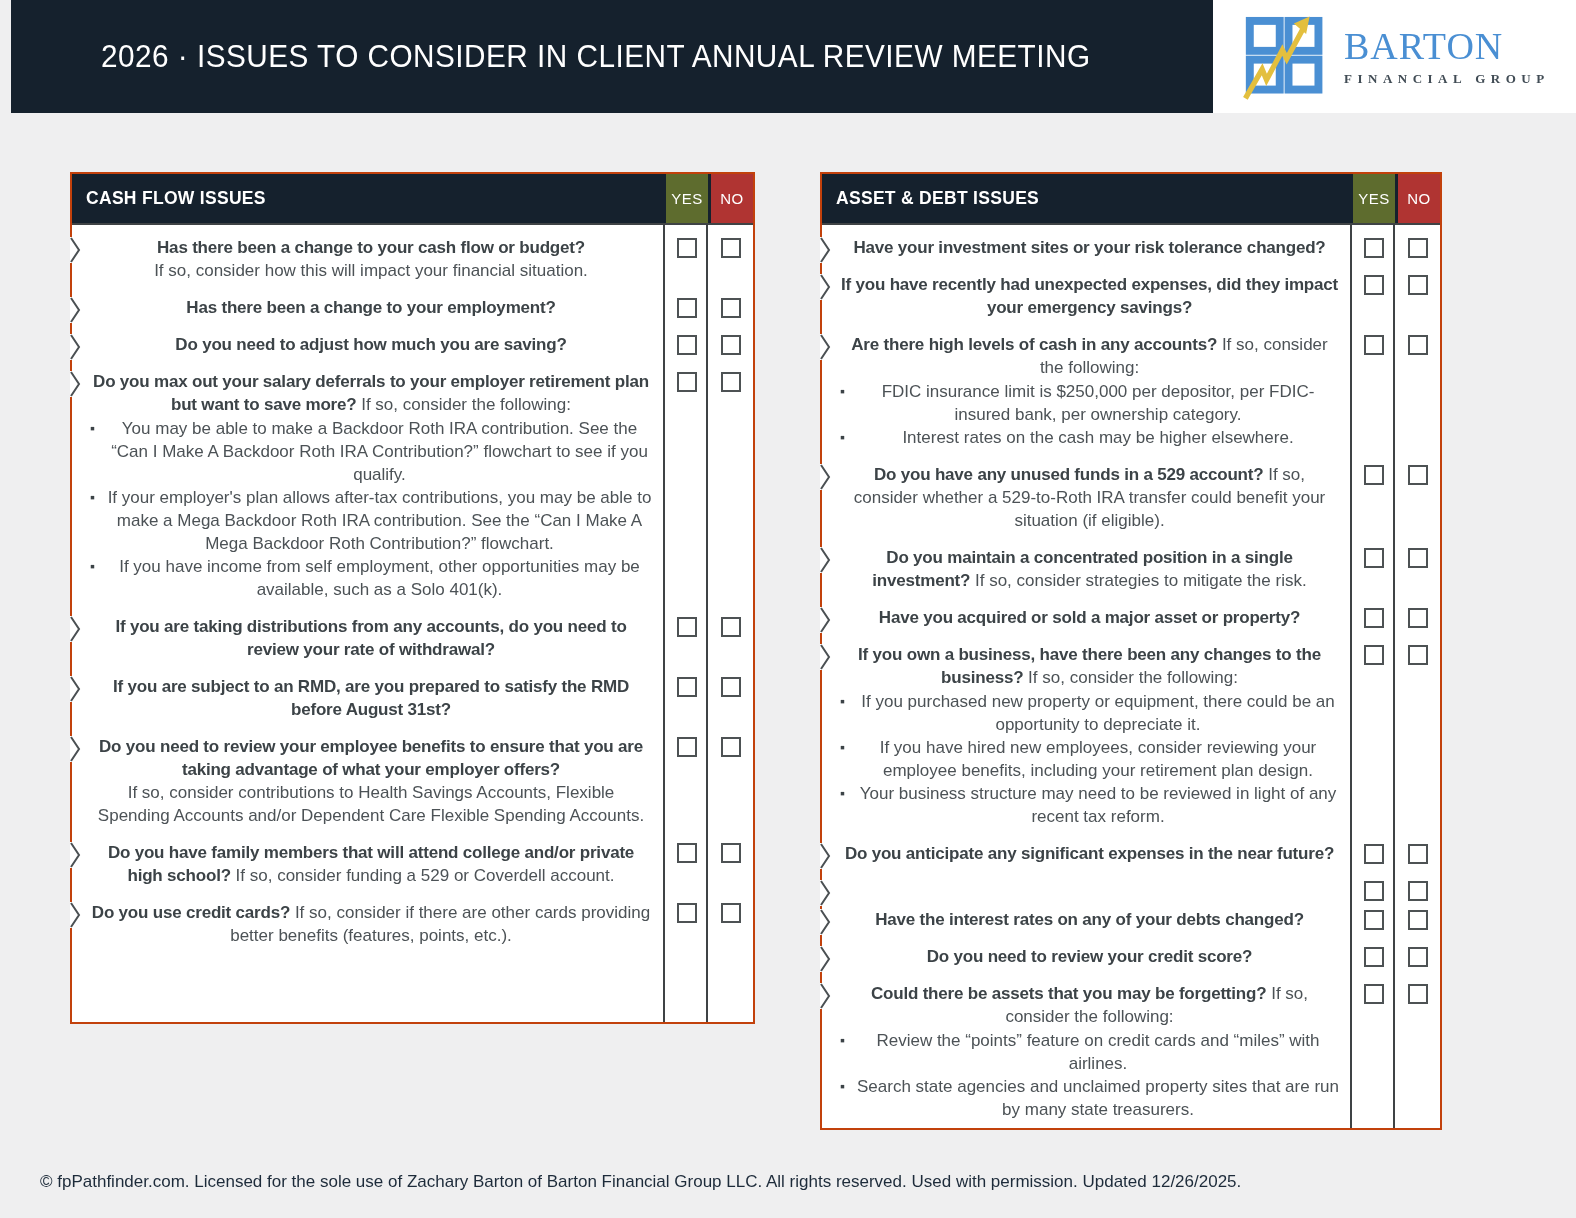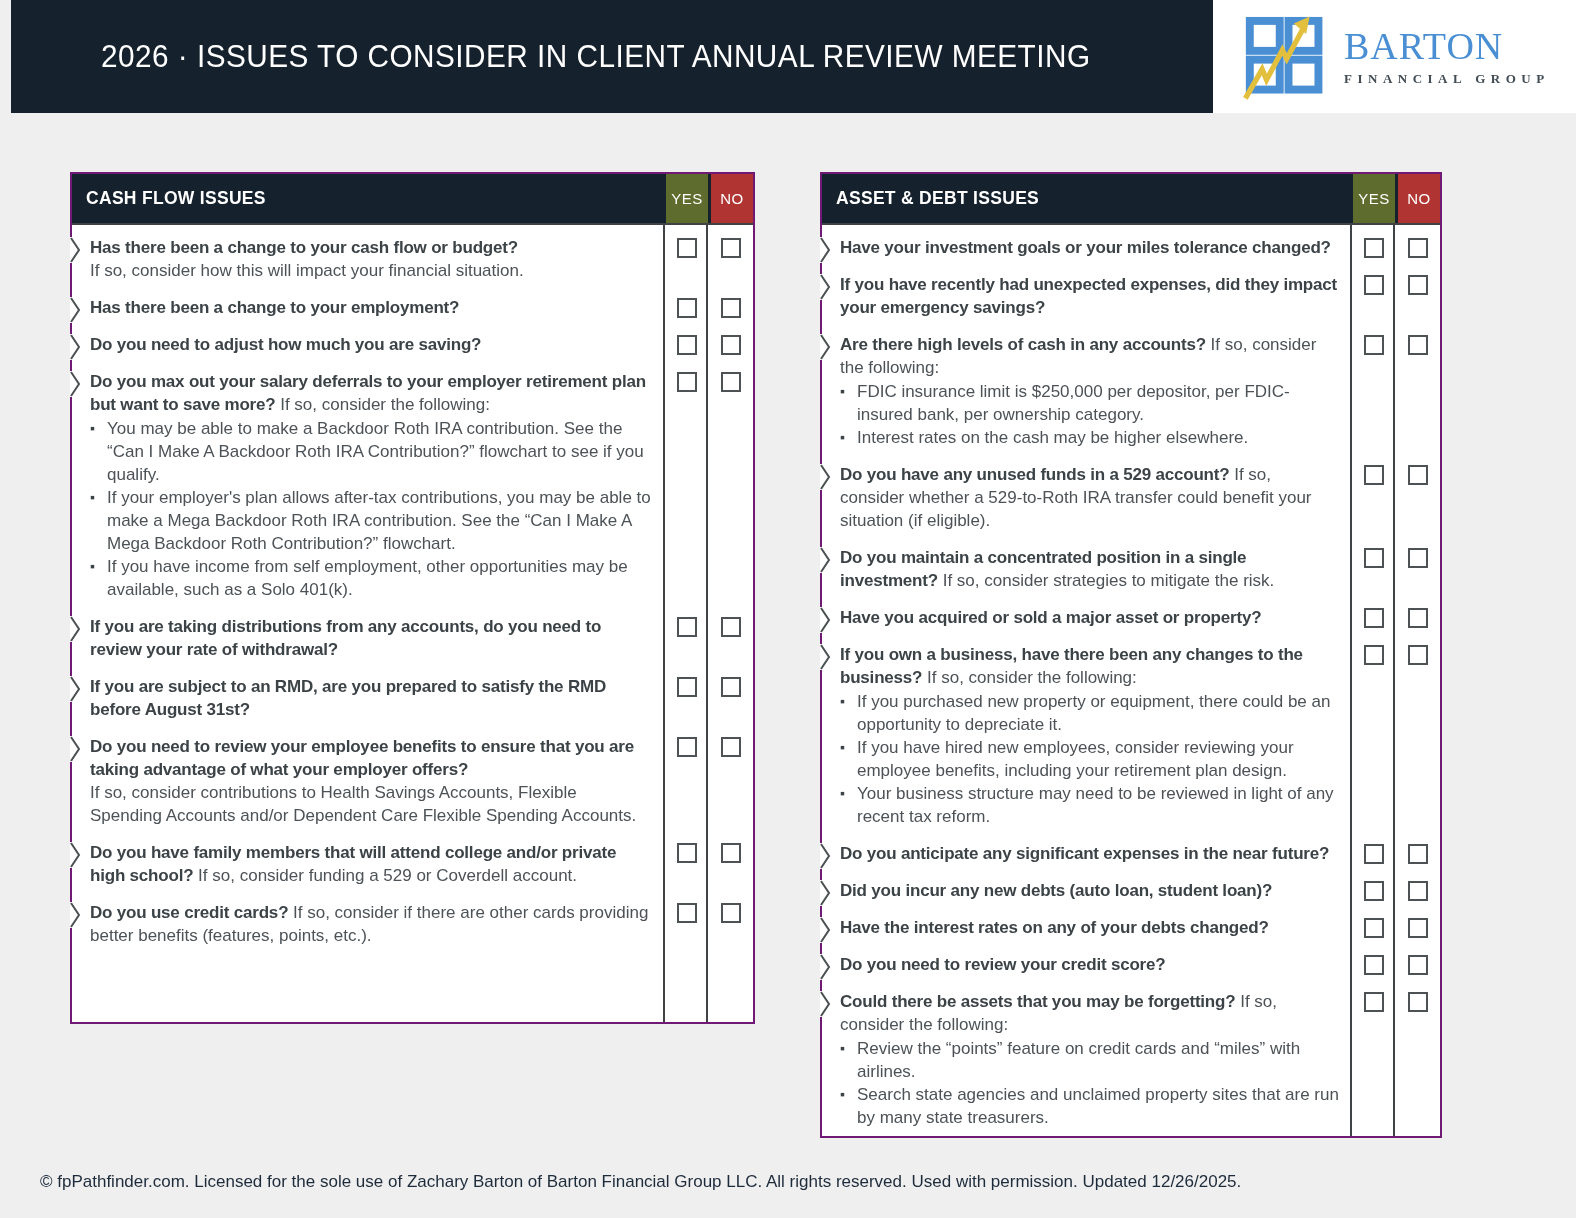--- a/index.html
+++ b/index.html
@@ -34,21 +34,21 @@
     font-family:"Liberation Serif", serif; font-size:38px; line-height:1;
     color: var(--logo-blue, #4a8fd3); letter-spacing:1px;
   }
   .brand-subtitle {
     font-family:"Liberation Serif", serif; font-size:13px; font-weight:700;
     color:#414c55; letter-spacing:5.5px; margin-top:6px; white-space:nowrap;
   }
   
   .card {
     position:absolute; top:172px; background:#fff;
-    border:2px solid #701a75;
+    border:2px solid #c2410c;
   }
   .card.left  { left:70px;  width:685px; min-height:852px; }
   .card.right { left:820px; width:622px; min-height:951px; }
   .card::before, .card::after {
     content:""; position:absolute; top:51px; bottom:0; width:2px; background:#3f4345;
   }
   .card::before { right:88px; }
   .card::after  { right:45px; }
   .card-header {
     display:grid; grid-template-columns:1fr 45px 45px;
@@ -63,21 +63,21 @@
     display:flex; align-items:center; justify-content:center;
     color:#fff; font-weight:400; font-size:15px; letter-spacing:0.5px;
     border-left:3px solid var(--navy, #15212d);
   }
   .col-head.yes { background:var(--yes-green, #5e6c2e); }
   .col-head.no  { background:var(--no-red,  #b03432); }
   .card-body { padding-top:4px; }
   .row { display:grid; grid-template-columns:1fr 45px 45px; }
   .cell-q {
     position:relative; padding:7px 11px 7px 18px;
-    font-size:17px; line-height:23px; color:#4c5256;
+    font-size:17px; line-height:23px; color:#4c5256;text-align:center;
   }
   .chevron {
     position:absolute; left:-2px; top:8px; width:11px; height:26px;
     background:#fff; display:block;
   }
   .q-bold { font-weight:700; color:#3c4347; letter-spacing:-0.2px; }
   .q-detail.block { display:block; }
   .sub-bullets { list-style:none; margin-top:1px; }
   .sub-bullets li { position:relative; padding-left:17px; }
   .sub-bullets li::before {
@@ -274,21 +274,21 @@
     <div class="card-title">ASSET &amp; DEBT ISSUES</div>
     <div class="col-head yes">YES</div>
     <div class="col-head no">NO</div>
   </div>
   <div class="card-body">
       <div class="row">
     <div class="cell-q">
       <span class="chevron"><svg width="11" height="26" viewBox="0 0 11 26">
               <polyline points="1,1 9,13 1,25" fill="none" stroke="#4b5053" stroke-width="2"></polyline>
             </svg></span>
-      <span class="q-bold">Have your investment goals or your miles tolerance changed?</span> 
+      <span class="q-bold">Have your investment sites or your risk tolerance changed?</span> 
       
     </div>
     <div class="cell-yes">
           <span class="checkbox"></span>
         </div>
     <div class="cell-no">
           <span class="checkbox"></span>
         </div>
   </div>
       <div class="row">
@@ -401,21 +401,20 @@
         </div>
     <div class="cell-no">
           <span class="checkbox"></span>
         </div>
   </div>
       <div class="row">
     <div class="cell-q">
       <span class="chevron"><svg width="11" height="26" viewBox="0 0 11 26">
               <polyline points="1,1 9,13 1,25" fill="none" stroke="#4b5053" stroke-width="2"></polyline>
             </svg></span>
-      <span class="q-bold">Did you incur any new debts (auto loan, student loan)?</span> 
       
     </div>
     <div class="cell-yes">
           <span class="checkbox"></span>
         </div>
     <div class="cell-no">
           <span class="checkbox"></span>
         </div>
   </div>
       <div class="row">

